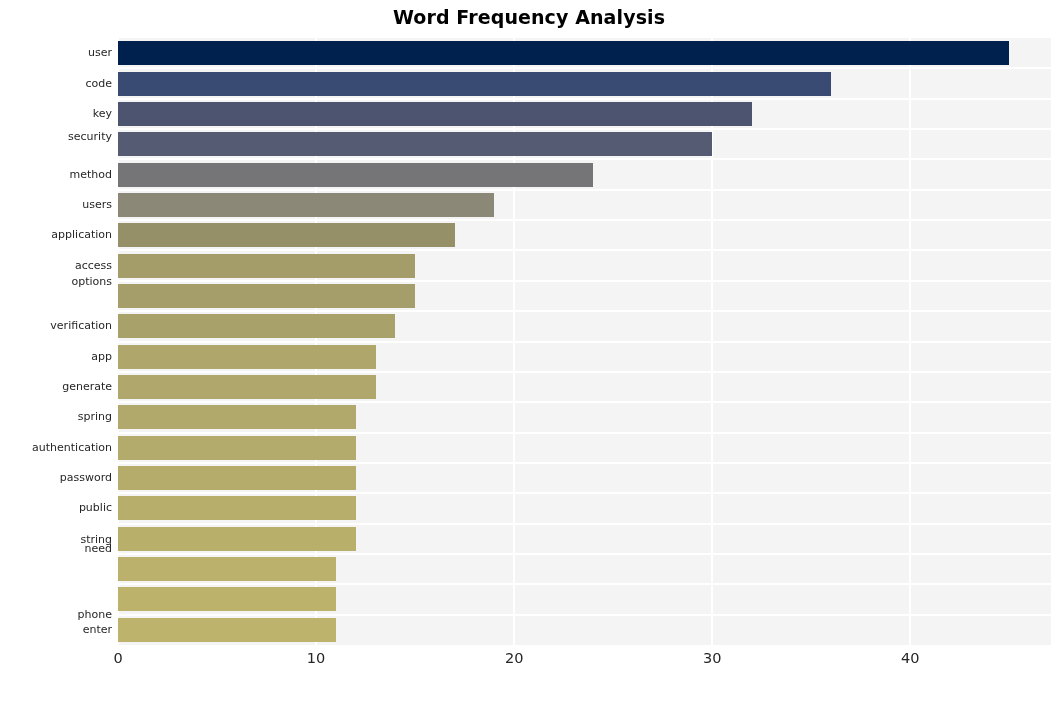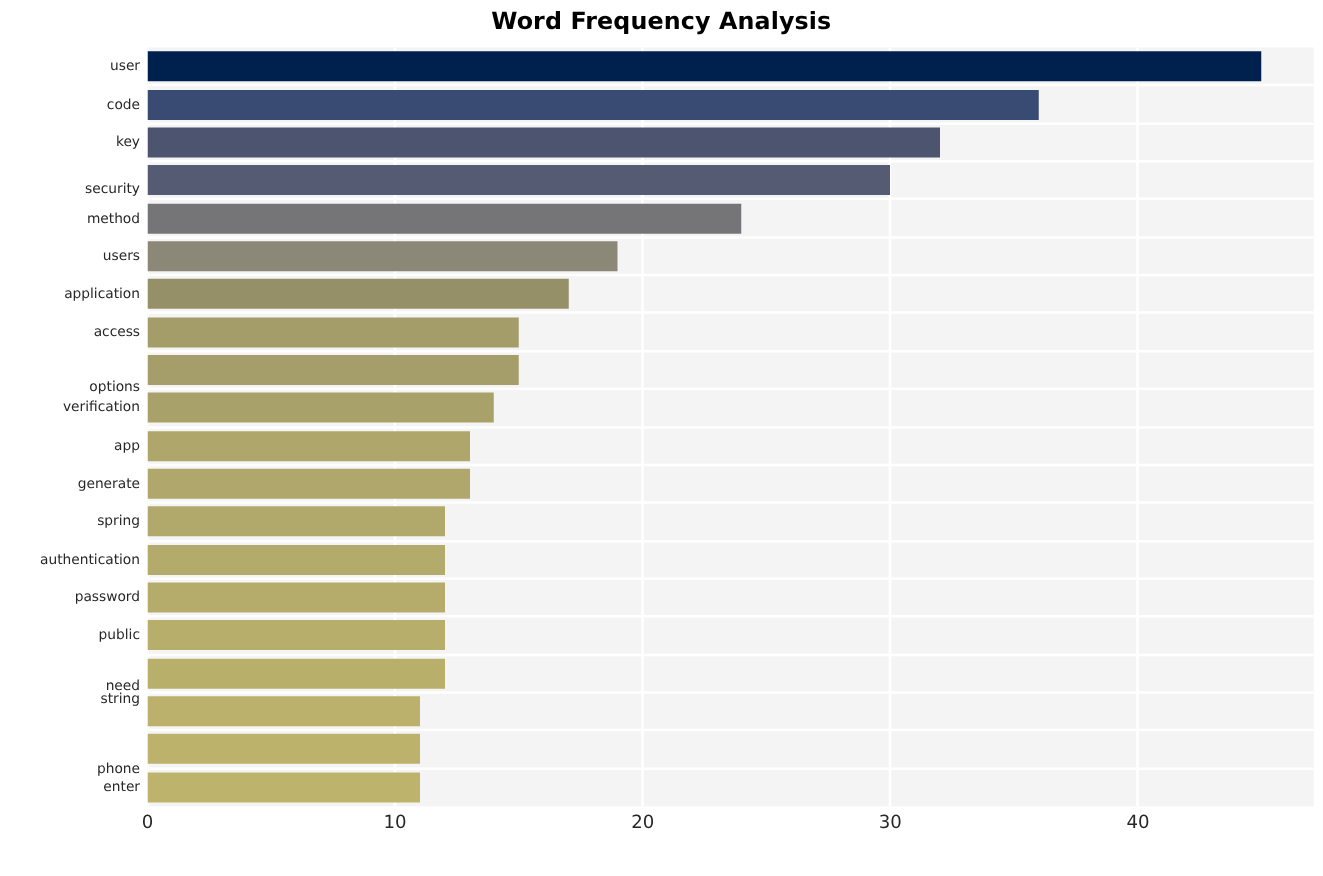--- a/index.html
+++ b/index.html
@@ -155,34 +155,34 @@
         <div class="bar" title="need: 11" style="left: 0px; top: 519.125px; width: 217.898px; background: rgb(188, 177, 108);"></div>
         <div class="bar" title="phone: 11" style="left: 0px; top: 549.475px; width: 217.898px; background: rgb(189, 178, 108);"></div>
         <div class="bar" title="enter: 11" style="left: 0px; top: 579.825px; width: 217.898px; background: rgb(190, 179, 108);"></div>
       </div>
   </div>
 
   <div id="y-labels">
       <div class="ylabel" style="top: 7.175px;">user</div>
       <div class="ylabel" style="top: 37.525px;">code</div>
       <div class="ylabel" style="top: 67.875px;">key</div>
-      <div class="ylabel" style="top: 105px;">security</div>
+      <div class="ylabel" style="top: 91px;">security</div>
       <div class="ylabel" style="top: 128.575px;">method</div>
       <div class="ylabel" style="top: 158.925px;">users</div>
       <div class="ylabel" style="top: 189.275px;">application</div>
       <div class="ylabel" style="top: 219.625px;">access</div>
-      <div class="ylabel" style="top: 264px;">options</div>
+      <div class="ylabel" style="top: 236px;">options</div>
       <div class="ylabel" style="top: 280.325px; padding-left: 25px;">verification</div>
       <div class="ylabel" style="top: 310.675px;">app</div>
       <div class="ylabel" style="top: 341.025px;">generate</div>
       <div class="ylabel" style="top: 371.375px;">spring</div>
       <div class="ylabel" style="top: 401.725px;">authentication</div>
       <div class="ylabel" style="top: 432.075px;">password</div>
       <div class="ylabel" style="top: 462.425px;">public</div>
-      <div class="ylabel" style="top: 513px;">string</div>
+      <div class="ylabel" style="top: 494px;">string</div>
       <div class="ylabel" style="top: 503px;">need</div>
       <div class="ylabel" style="top: 553.475px; margin-top: 16px;">phone</div>
       <div class="ylabel" style="top: 583.825px;">enter</div>
     </div>
   <div id="x-labels">
       <div class="xlabel" style="left: 118px;">0</div>
       <div class="xlabel" style="left: 316.089px;">10</div>
       <div class="xlabel" style="left: 514.178px;">20</div>
       <div class="xlabel" style="left: 712.268px; text-align: center;">30</div>
       <div class="xlabel" style="left: 910.357px;">40</div>

